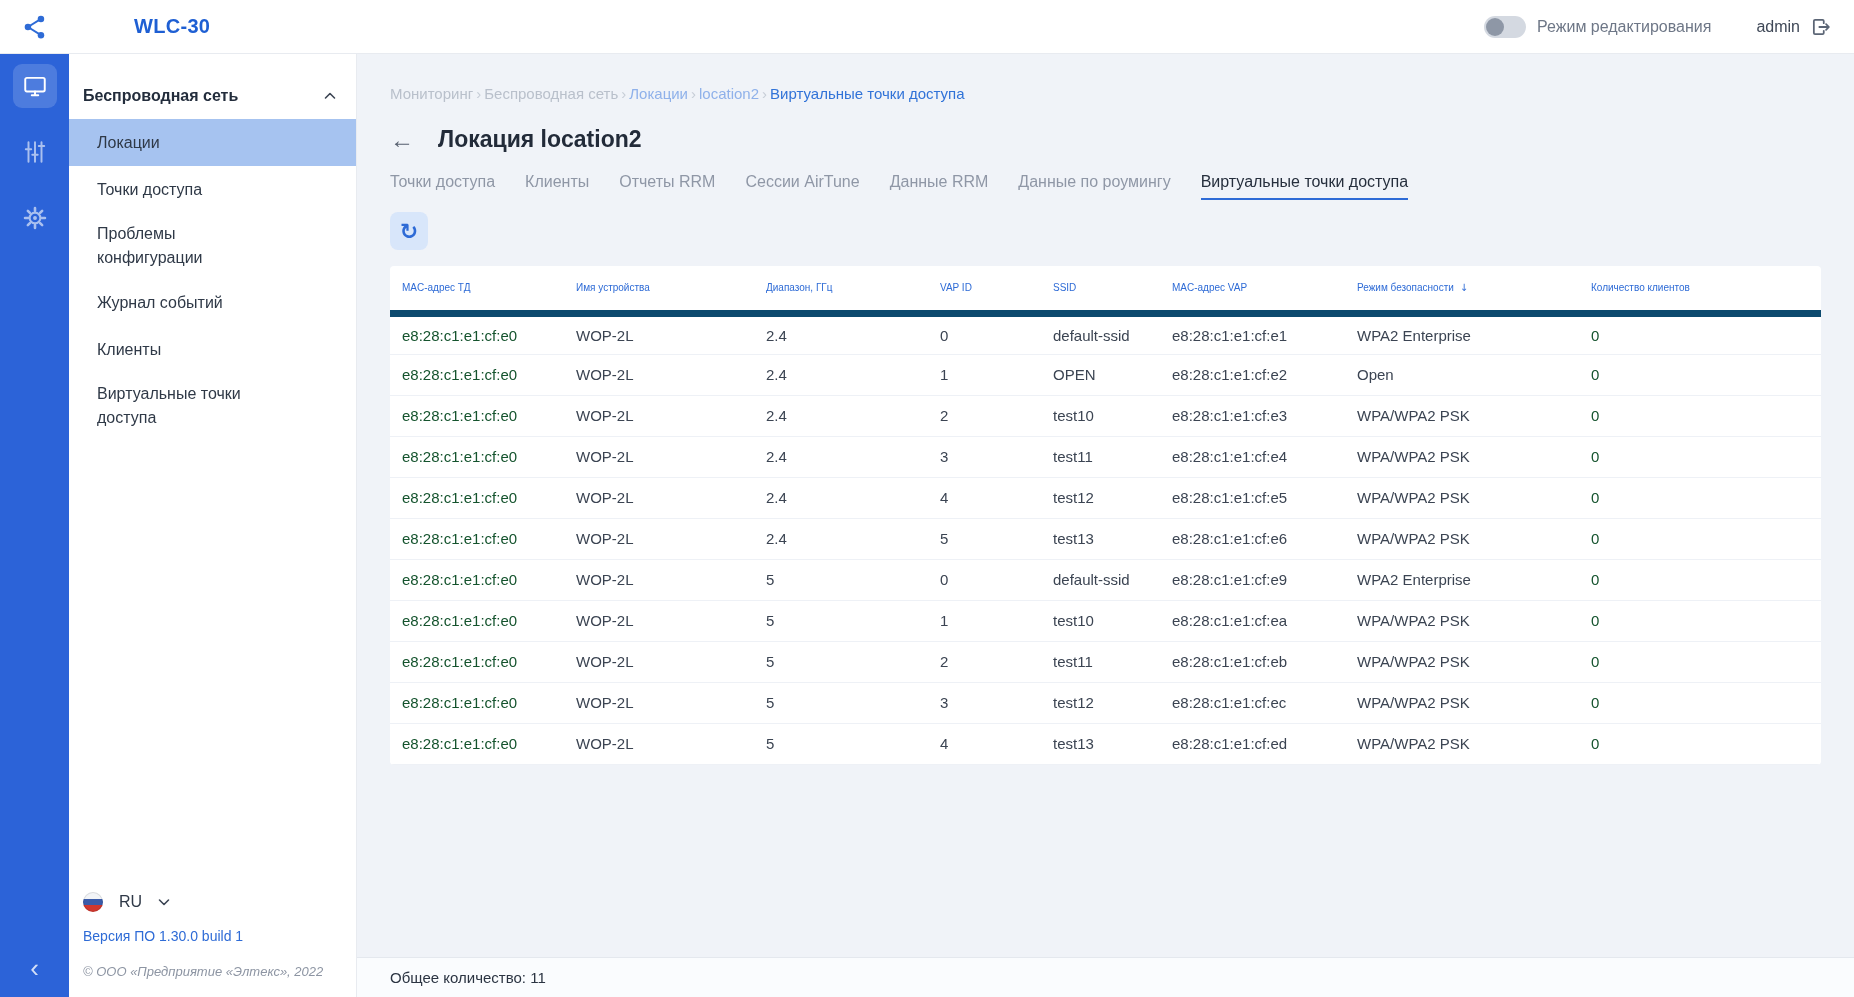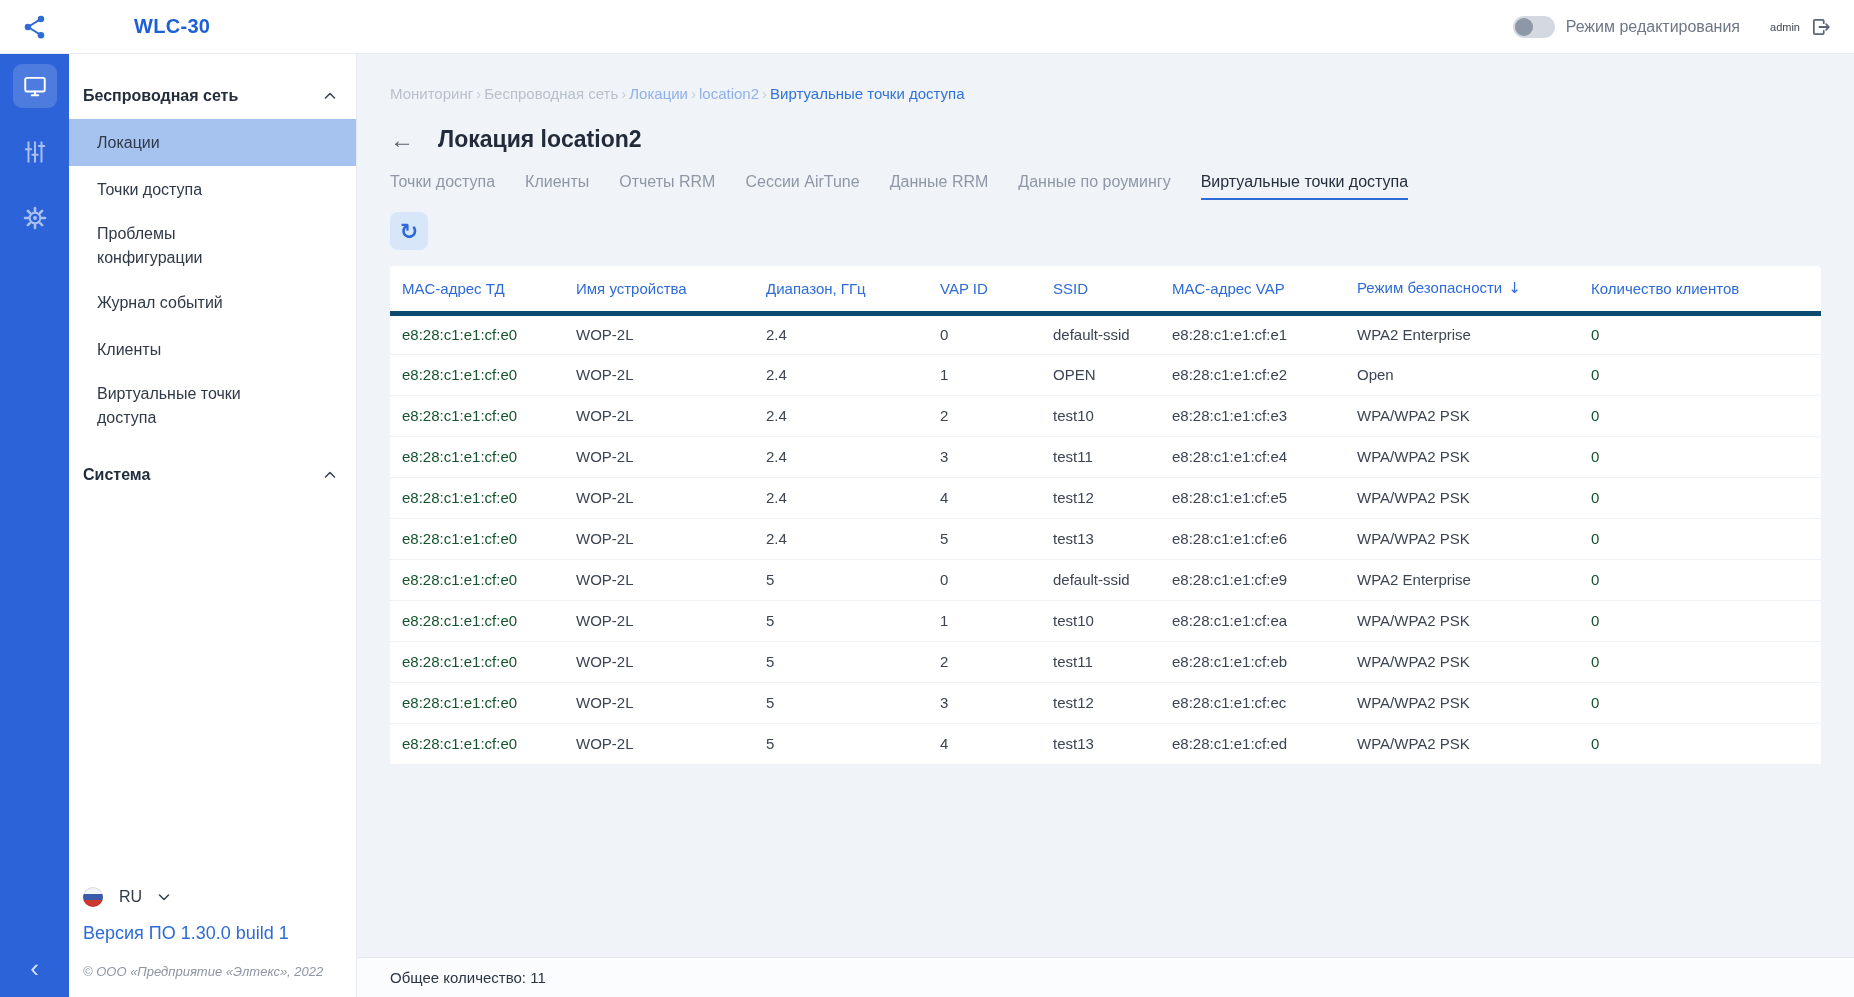--- a/index.html
+++ b/index.html
@@ -8,21 +8,21 @@
 
   
   .topbar { position:absolute; top:0; left:0; width:100%; height:54px; background:#fff;
             border-bottom:1px solid #e8ebf0; display:flex; align-items:center; z-index:5; }
   .logo-wrap { width:69px; display:flex; justify-content:center; align-items:center; }
   .app-title { margin-left:65px; font-size:20px; font-weight:bold; color:#1e5fd3; letter-spacing:.3px; }
   .topbar-right { margin-left:auto; display:flex; align-items:center; padding-right:22px; }
   .toggle { width:42px; height:22px; border-radius:11px; background:#d4d9e1; position:relative; cursor:pointer; }
   .toggle-knob { position:absolute; top:2px; left:2px; width:18px; height:18px; border-radius:50%; background:#8e97a6; }
   .toggle-label { font-size:16px; color:#6e7787; margin-left:11px; }
-  .username { font-size:11px; color:#3f4857; margin-left:30px; }
+  .username { font-size:16px; color:#3f4857; margin-left:45px; }
   .logout { display:flex; align-items:center; cursor:pointer; margin-left:10px; }
 
   
   .rail { position:absolute; top:54px; left:0; bottom:0; width:69px; background:#2c63d8;
           display:flex; flex-direction:column; align-items:center; padding-top:10px; }
   .rail-icon { width:44px; height:44px; border-radius:9px; display:flex; align-items:center;
                justify-content:center; margin-bottom:22px; cursor:pointer; opacity:.6; }
   .rail-icon.active { opacity:1; background:rgba(255,255,255,.16); }
   .rail-collapse { margin-top:auto; margin-bottom:16px; font-size:26px; color:rgba(255,255,255,.8);
                    cursor:pointer; line-height:1; }
@@ -36,21 +36,21 @@
   .side-section-label { font-size:16px; font-weight:bold; color:#232d3c; }
   .side-item { min-height:47px; display:flex; align-items:center; padding:9px 20px 9px 28px;
                font-size:16px; color:#2f3947; cursor:pointer; }
   .side-item-label { max-width:186px; line-height:24px; }
   .side-item.selected { background:#a6c3f0; }
   .sidebar-bottom { margin-top:auto; padding:0 14px 18px 14px; }
   .lang { display:flex; align-items:center; gap:16px; font-size:16px; color:#2f3947; cursor:pointer; width:max-content; }
   .flag { width:20px; height:20px; border-radius:50%;
           background:linear-gradient(to bottom,#f2f4f7 0 34%,#3a5ba9 34% 67%,#d0372e 67% 100%);
           box-shadow:inset 0 0 0 1px rgba(0,0,0,.10); }
-  .version { margin-top:16px; font-size:18px; color:#2e6bd6; cursor:pointer; }
+  .version { margin-top:16px; font-size:14px; color:#2e6bd6; cursor:pointer; }
   .copyright { margin-top:20px; font-size:13px; color:#8d95a3;font-style:italic; }
 
   
   .main { position:absolute; top:54px; left:357px; right:0; bottom:0; background:#f0f3f8; padding:0 33px; }
   .breadcrumb { padding-top:31px; font-size:15px; display:flex; align-items:center; gap:3px; }
   .bc-item.muted { color:#b9c0cb; }
   .bc-item.link { color:#8fb1ea; cursor:pointer; }
   .bc-item.current { color:#3173d8; cursor:pointer; }
   .bc-sep { color:#c6cdd7; }
 
@@ -62,22 +62,22 @@
   .tab { font-size:16px; color:#8f97a6; padding-bottom:9px; cursor:pointer; position:relative; white-space:nowrap; }
   .tab.active { color:#262f3d; }
   .tab.active::after { content:""; position:absolute; left:0; right:0; bottom:0; height:2px; background:#2e6bd6; }
 
   .refresh { margin-top:12px; width:38px; height:38px; border:none; border-radius:8px; background:#d8e6fa;
              display:flex; align-items:center; justify-content:center; cursor:pointer;
              font-size:22px; font-weight:bold; color:#2e6bd6; font-family:"DejaVu Sans", sans-serif; }
 
   .card { margin-top:16px; background:#fff; border-radius:4px; overflow:hidden; }
   table { width:100%; border-collapse:collapse; table-layout:fixed; }
-  th { font-weight:normal; text-align:left; font-size:15px; color:#2e6bd6; height:47px;
-       padding:0 12px; border-bottom:5px solid #0c4a6e; white-space:nowrap; overflow:hidden; cursor:pointer; }
+  th { font-weight:normal; text-align:left; font-size:10px; color:#2e6bd6; height:47px;
+       padding:0 12px; border-bottom:7px solid #0c4a6e; white-space:nowrap; overflow:hidden; cursor:pointer; }
   td { font-size:15px; color:#3b4452; height:41px; padding:0 12px; border-bottom:1px solid #eef1f6;
        white-space:nowrap; overflow:hidden; }
   td.link { color:#14532d; cursor:pointer; }
   .sort-ind { margin-left:6px; color:#2e6bd6; font-family:"DejaVu Sans", sans-serif; }
   th:nth-child(1),td:nth-child(1){ width:174px; }
   th:nth-child(2),td:nth-child(2){ width:190px; }
   th:nth-child(3),td:nth-child(3){ width:174px; }
   th:nth-child(4),td:nth-child(4){ width:113px; }
   th:nth-child(5),td:nth-child(5){ width:119px; }
   th:nth-child(6),td:nth-child(6){ width:185px; }
@@ -163,28 +163,20 @@
         <span class="side-item-label">Проблемы конфигурации</span>
       </div>
       <div class="side-item">
         <span class="side-item-label">Журнал событий</span>
       </div>
       <div class="side-item">
         <span class="side-item-label">Клиенты</span>
       </div>
       <div class="side-item">
         <span class="side-item-label">Виртуальные точки доступа</span>
-      </div>
-      <div class="side-section gap">
-        <span class="side-section-label">Система</span>
-        <span class="chev">
-          <svg width="12" height="8" viewBox="0 0 12 8" fill="none" stroke="#3c4554" stroke-width="1.6" stroke-linecap="round" stroke-linejoin="round">
-            <path d="M1.5 6 6 1.5 10.5 6"></path>
-          </svg>
-        </span>
       </div>
     </div>
   <div class="sidebar-bottom">
     <div class="lang">
       <span class="flag"></span>
       <span>RU</span>
       <span class="chev">
         <svg width="12" height="8" viewBox="0 0 12 8" fill="none" stroke="#3c4554" stroke-width="1.6" stroke-linecap="round" stroke-linejoin="round">
             <path d="M1.5 2 6 6.5 10.5 2"></path>
           </svg>

